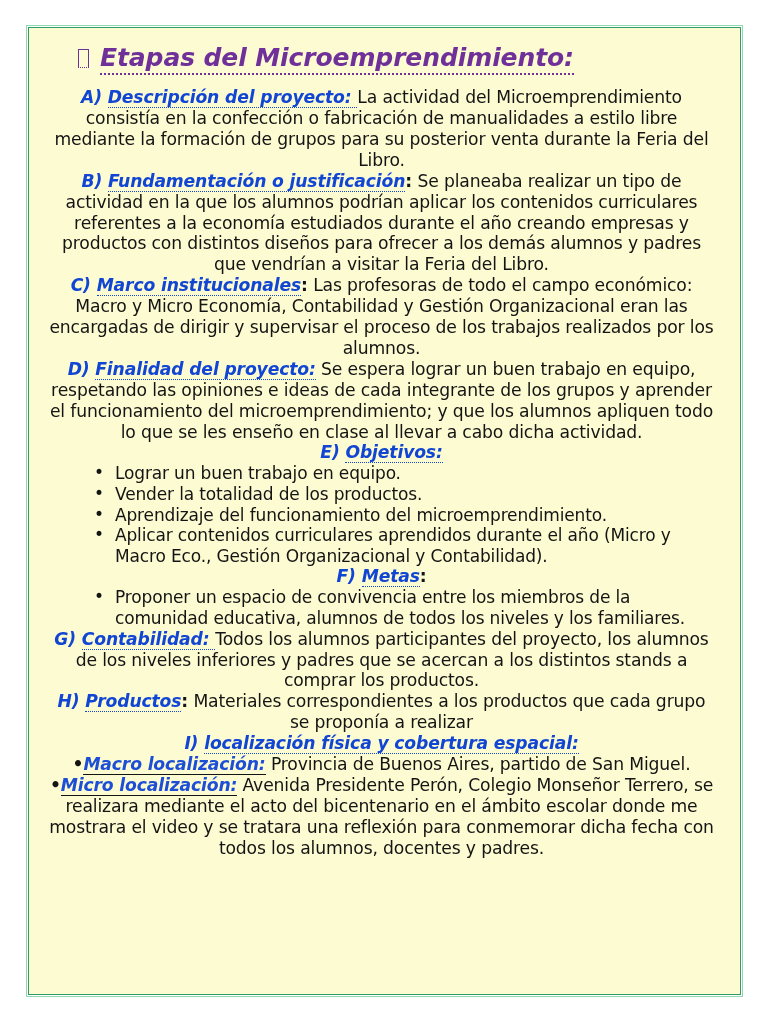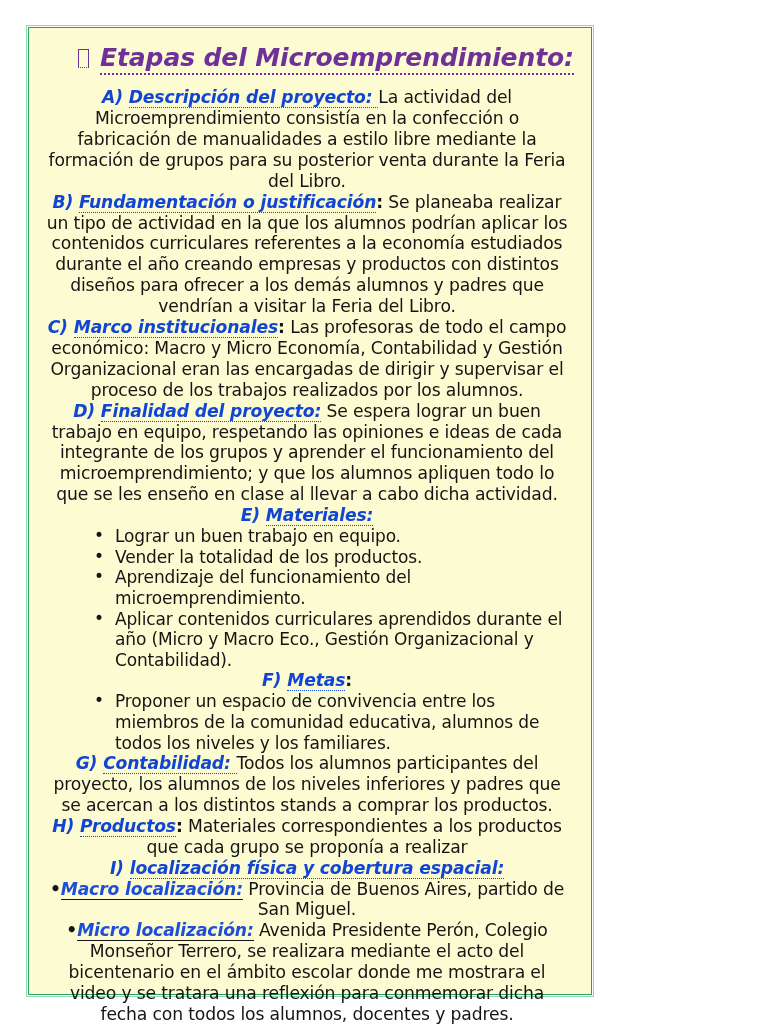--- a/index.html
+++ b/index.html
@@ -13,21 +13,21 @@
     height: 1024px;
     font-family: "DejaVu Sans", "Liberation Sans", sans-serif;
     overflow: hidden;
   }
 
   
   #doc-page {
     position: absolute;
     left: 28px;
     top: 27px;
-    width: 564px;
+    width: 713px;
     height: 968px;
     box-sizing: border-box;
     background: #fdfbd1;
     border: 1px solid #2e9c63;
     outline: 1px solid #8fd9b0;
     outline-offset: 1px;
   }
 
   #doc-body {
     position: absolute;
@@ -141,21 +141,21 @@
 
     <p class="para">
       <span class="hd">C) </span><span class="hd hd-u">Marco institucionales</span><span class="hd-colon-black">:</span><span> Las profesoras de todo el campo económico: Macro y Micro Economía, Contabilidad y Gestión Organizacional eran las encargadas de dirigir y supervisar el proceso de los trabajos realizados por los alumnos.</span>
     </p>
 
     <p class="para">
       <span class="hd">D) </span><span class="hd hd-u">Finalidad del proyecto:</span><span> Se espera lograr un buen trabajo en equipo, respetando las opiniones e ideas de cada integrante de los grupos y aprender el funcionamiento del microemprendimiento; y que los alumnos apliquen todo lo que se les enseño en clase al llevar a cabo dicha actividad.</span>
     </p>
 
     <p class="para">
-      <span class="hd">E) </span><span class="hd hd-u">Materiales:</span>
+      <span class="hd">E) </span><span class="hd hd-u">Objetivos:</span>
     </p>
     <ul class="bullets">
       <li>Lograr un buen trabajo en equipo.</li>
       <li>Vender la totalidad de los productos.</li>
       <li>Aprendizaje del funcionamiento del microemprendimiento.</li>
       <li>Aplicar contenidos curriculares aprendidos durante el año (Micro y Macro Eco., Gestión Organizacional y Contabilidad).</li>
     </ul>
 
     <p class="para">
       <span class="hd">F) </span><span class="hd hd-u">Metas</span><span class="hd-colon-black">:</span>

